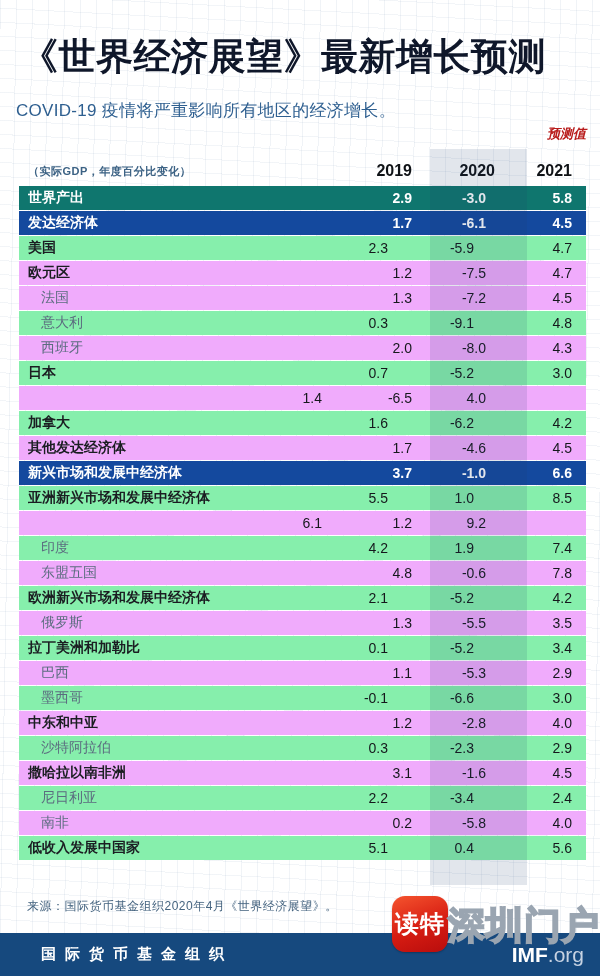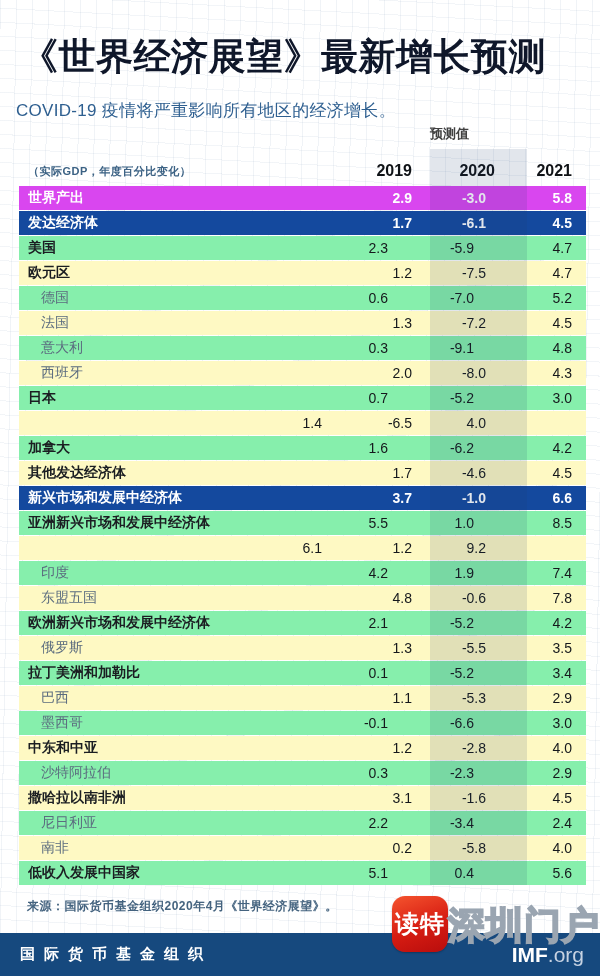--- a/index.html
+++ b/index.html
@@ -19,60 +19,60 @@
     position:absolute; left:21px; top:32px; margin:0;
     font-size:37px; font-weight:800; color:#0f172a; letter-spacing:0.5px; line-height:1.35;
     white-space:nowrap;
   }
   .subtitle{
     position:absolute; left:16px; top:99px; margin:0;
     font-size:17px; color:#2e5f90; letter-spacing:0.3px;
   }
   .forecast-label{
     position:absolute; left:430px; top:125px; width:156px;
-    text-align:left; font-size:13px; font-weight:700; color:#404040;
+    text-align:right; font-size:13px; font-weight:700; color:#b91c1c;font-style:italic;
   }
   .tablewrap{ position:absolute; left:19px; top:156px; width:567px; }
   .thead{
     display:grid; grid-template-columns:1fr 90px 74px 86px;
     align-items:center; height:30px; padding:0 14px 0 9px; box-sizing:border-box;
   }
   .thead .note{ font-size:11px; font-weight:700; color:#3c6284; letter-spacing:0.5px;}
   .thead .y{ font-size:16px; font-weight:700; color:#0f1216; text-align:right; }
   .thead .y.shift{ transform:translateX(9px); }
   .rows{ display:flex; flex-direction:column; row-gap:1px; }
   .row{
     display:grid; grid-template-columns:1fr 90px 74px 86px;
     align-items:center; height:24px; padding:0 14px 0 9px; box-sizing:border-box;
-    background:#fef9c3; font-size:14px;
+    background:#f0abfc; font-size:14px;
   }
   .row.bg-blue{ background:#86efac;gap:12px; }
-  .row.bg-orange{ background:#d946ef; }
+  .row.bg-orange{ background:#0f766e; }
   .row.bg-navy{ background:#14499e; }
   .c-label{ font-weight:700; color:#1b1e22; overflow:hidden; white-space:nowrap; }
   .row.indent .c-label{
     font-weight:400; color:#5b6c7f; padding-left:13px;
     font-family:"Liberation Serif", serif;
   }
   .c-val{ text-align:right; color:#15181c; font-variant-numeric:tabular-nums; }
   .row.bg-orange .c-label, .row.bg-navy .c-label,
   .row.bg-orange .c-val,   .row.bg-navy .c-val{ color:#ffffff; font-weight:700; }
   
   .band{
     position:absolute; left:430px; top:149px; width:97px; height:736px;
     background:rgba(28,62,110,0.13); pointer-events:none; z-index:5;
   }
   .source{
     position:absolute; left:27px; top:898px; margin:0;
-    font-size:12px; font-weight:700; color:#44637f; letter-spacing:0.5px;
+    font-size:12px; font-weight:400; color:#44637f; letter-spacing:0.5px;
   }
   .footer-bar{
     position:absolute; left:0; bottom:0; width:600px; height:43px;
     background:#16497e; display:flex; align-items:center; justify-content:space-between;
-    padding:0 16px 0 20px; box-sizing:border-box; z-index:4;
+    padding:0 16px 0 41px; box-sizing:border-box; z-index:4;
   }
   .org-cn{ color:#ffffff; font-weight:700; font-size:15px; letter-spacing:9px; }
   .imf-url{ font-size:21px; color:#ffffff; }
   .imf-url .b{ font-weight:800; }
   .imf-url .r{ color:#c6d2e2; font-weight:400; }
   .wm-icon{
     position:absolute; left:392px; top:896px; width:56px; height:56px; z-index:6;
     border-radius:13px; background:linear-gradient(160deg,#f5542e 0%,#d61c12 55%,#b80d0d 100%);
     display:flex; align-items:center; justify-content:center;
     color:#fff; font-size:24px; font-weight:900; letter-spacing:1px;
@@ -122,26 +122,20 @@
     <div class="c-val">2.3</div>
     <div class="c-val">-5.9</div>
     <div class="c-val">4.7</div>
   </div>
         <div class="row bg-white">
     <div class="c-label">欧元区</div>
     <div class="c-val">1.2</div>
     <div class="c-val">-7.5</div>
     <div class="c-val">4.7</div>
   </div>
-        <div class="row bg-blue indent">
-    <div class="c-label">德国</div>
-    <div class="c-val">0.6</div>
-    <div class="c-val">-7.0</div>
-    <div class="c-val">5.2</div>
-  </div>
         <div class="row bg-white indent">
     <div class="c-label">法国</div>
     <div class="c-val">1.3</div>
     <div class="c-val">-7.2</div>
     <div class="c-val">4.5</div>
   </div>
         <div class="row bg-blue indent">
     <div class="c-label">意大利</div>
     <div class="c-val">0.3</div>
     <div class="c-val">-9.1</div>

